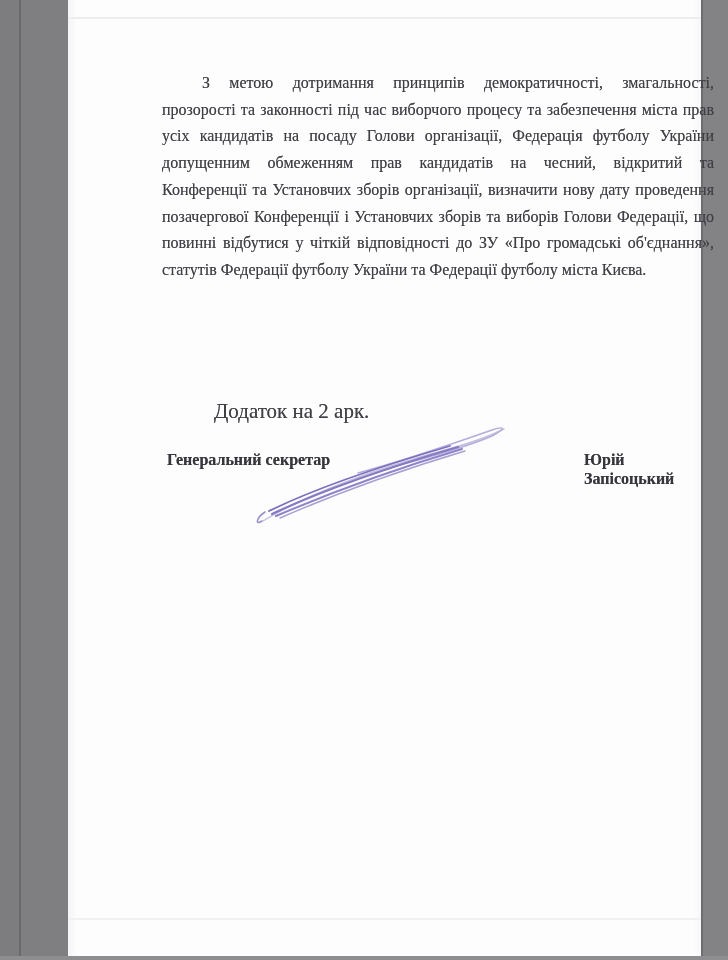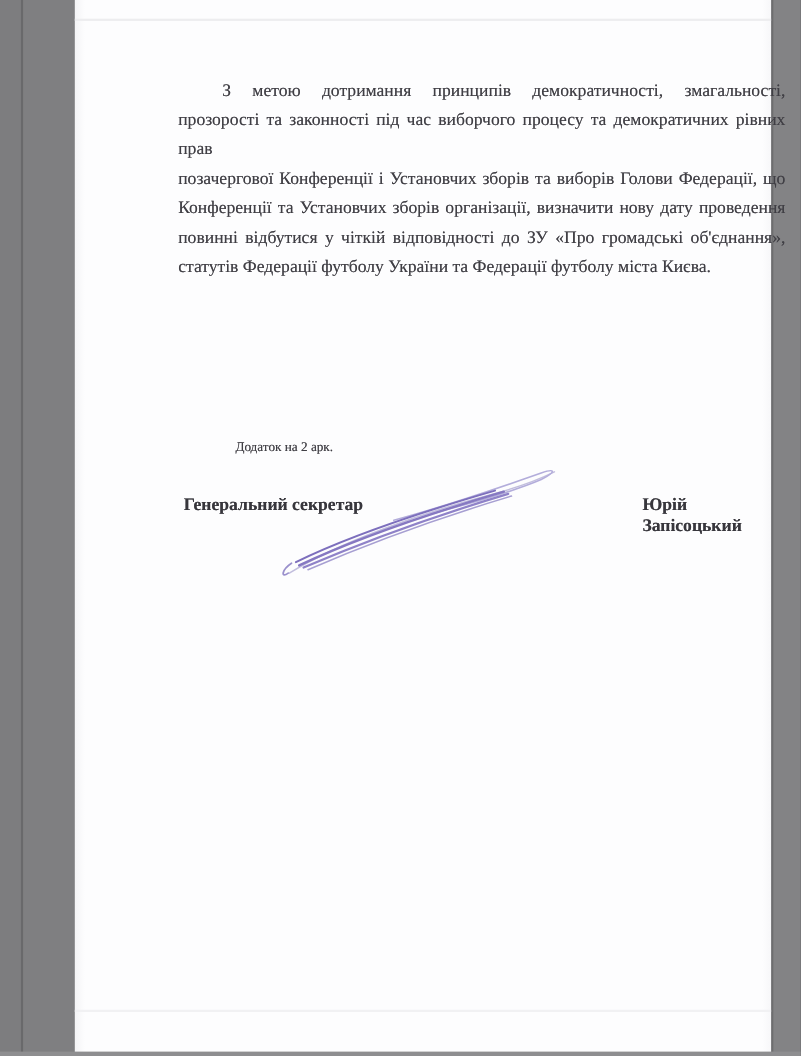--- a/index.html
+++ b/index.html
@@ -25,21 +25,21 @@
   .paragraph {
     position:absolute; left:94px; top:70px; width:552px;
     font-size:16px; line-height:26.7px; color:#403f45;
     text-shadow:0 0 0.6px rgba(64,63,69,0.65);
   }
   .pline { text-align:justify; text-align-last:justify; }
   .pline.indent { padding-left:40px; }
   .pline.last { text-align:left; text-align-last:left; }
 
   .attachment {
-    position:absolute; left:146px; top:399px; font-size:12px; line-height:1.2;
+    position:absolute; left:146px; top:399px; font-size:21px; line-height:1.2;
     color:#403f45; text-shadow:0 0 0.6px rgba(64,63,69,0.65);
   }
   .sig-title, .sig-name {
     position:absolute; top:450px; font-size:16px; line-height:1.2; font-weight:bold;
     color:#37363c; text-shadow:0 0 0.6px rgba(55,54,60,0.7);
   }
   .sig-title { left:99px; }
   .sig-name  { left:516px; }
 
   .signature-svg { position:absolute; left:0; top:0; width:728px; height:960px; z-index:4; pointer-events:none; }
@@ -52,23 +52,25 @@
   <div class="backdrop-bar left"></div>
   <div class="backdrop-bar right"></div>
   <div class="bottom-strip"></div>
 
   <div class="page">
     <div class="scanline top"></div>
     <div class="scanline lower"></div>
 
     <div class="paragraph">
       <div class="pline indent">З метою дотримання принципів демократичності, змагальності,</div>
-      <div class="pline">прозорості та законності під час виборчого процесу та демократичних рівних прав</div>
+      <div class="pline">прозорості та законності під час виборчого процесу та забезпечення міста прав</div>
+      <div class="pline">усіх кандидатів на посаду Голови організації, Федерація футболу України</div>
+      <div class="pline">допущенним обмеженням прав кандидатів на чесний, відкритий та</div>
+      <div class="pline">Конференції та Установчих зборів організації, визначити нову дату проведення</div>
       <div class="pline">позачергової Конференції і Установчих зборів та виборів Голови Федерації, що</div>
-      <div class="pline">Конференції та Установчих зборів організації, визначити нову дату проведення</div>
       <div class="pline">повинні відбутися у чіткій відповідності до ЗУ «Про громадські об'єднання»,</div>
       <div class="pline last">статутів Федерації футболу України та Федерації футболу міста Києва.</div>
     </div>
 
     <div class="attachment">Додаток на 2 арк.</div>
 
     <div class="sig-title">Генеральний секретар</div>
     <div class="sig-name">Юрій Запісоцький</div>
   </div>
 

